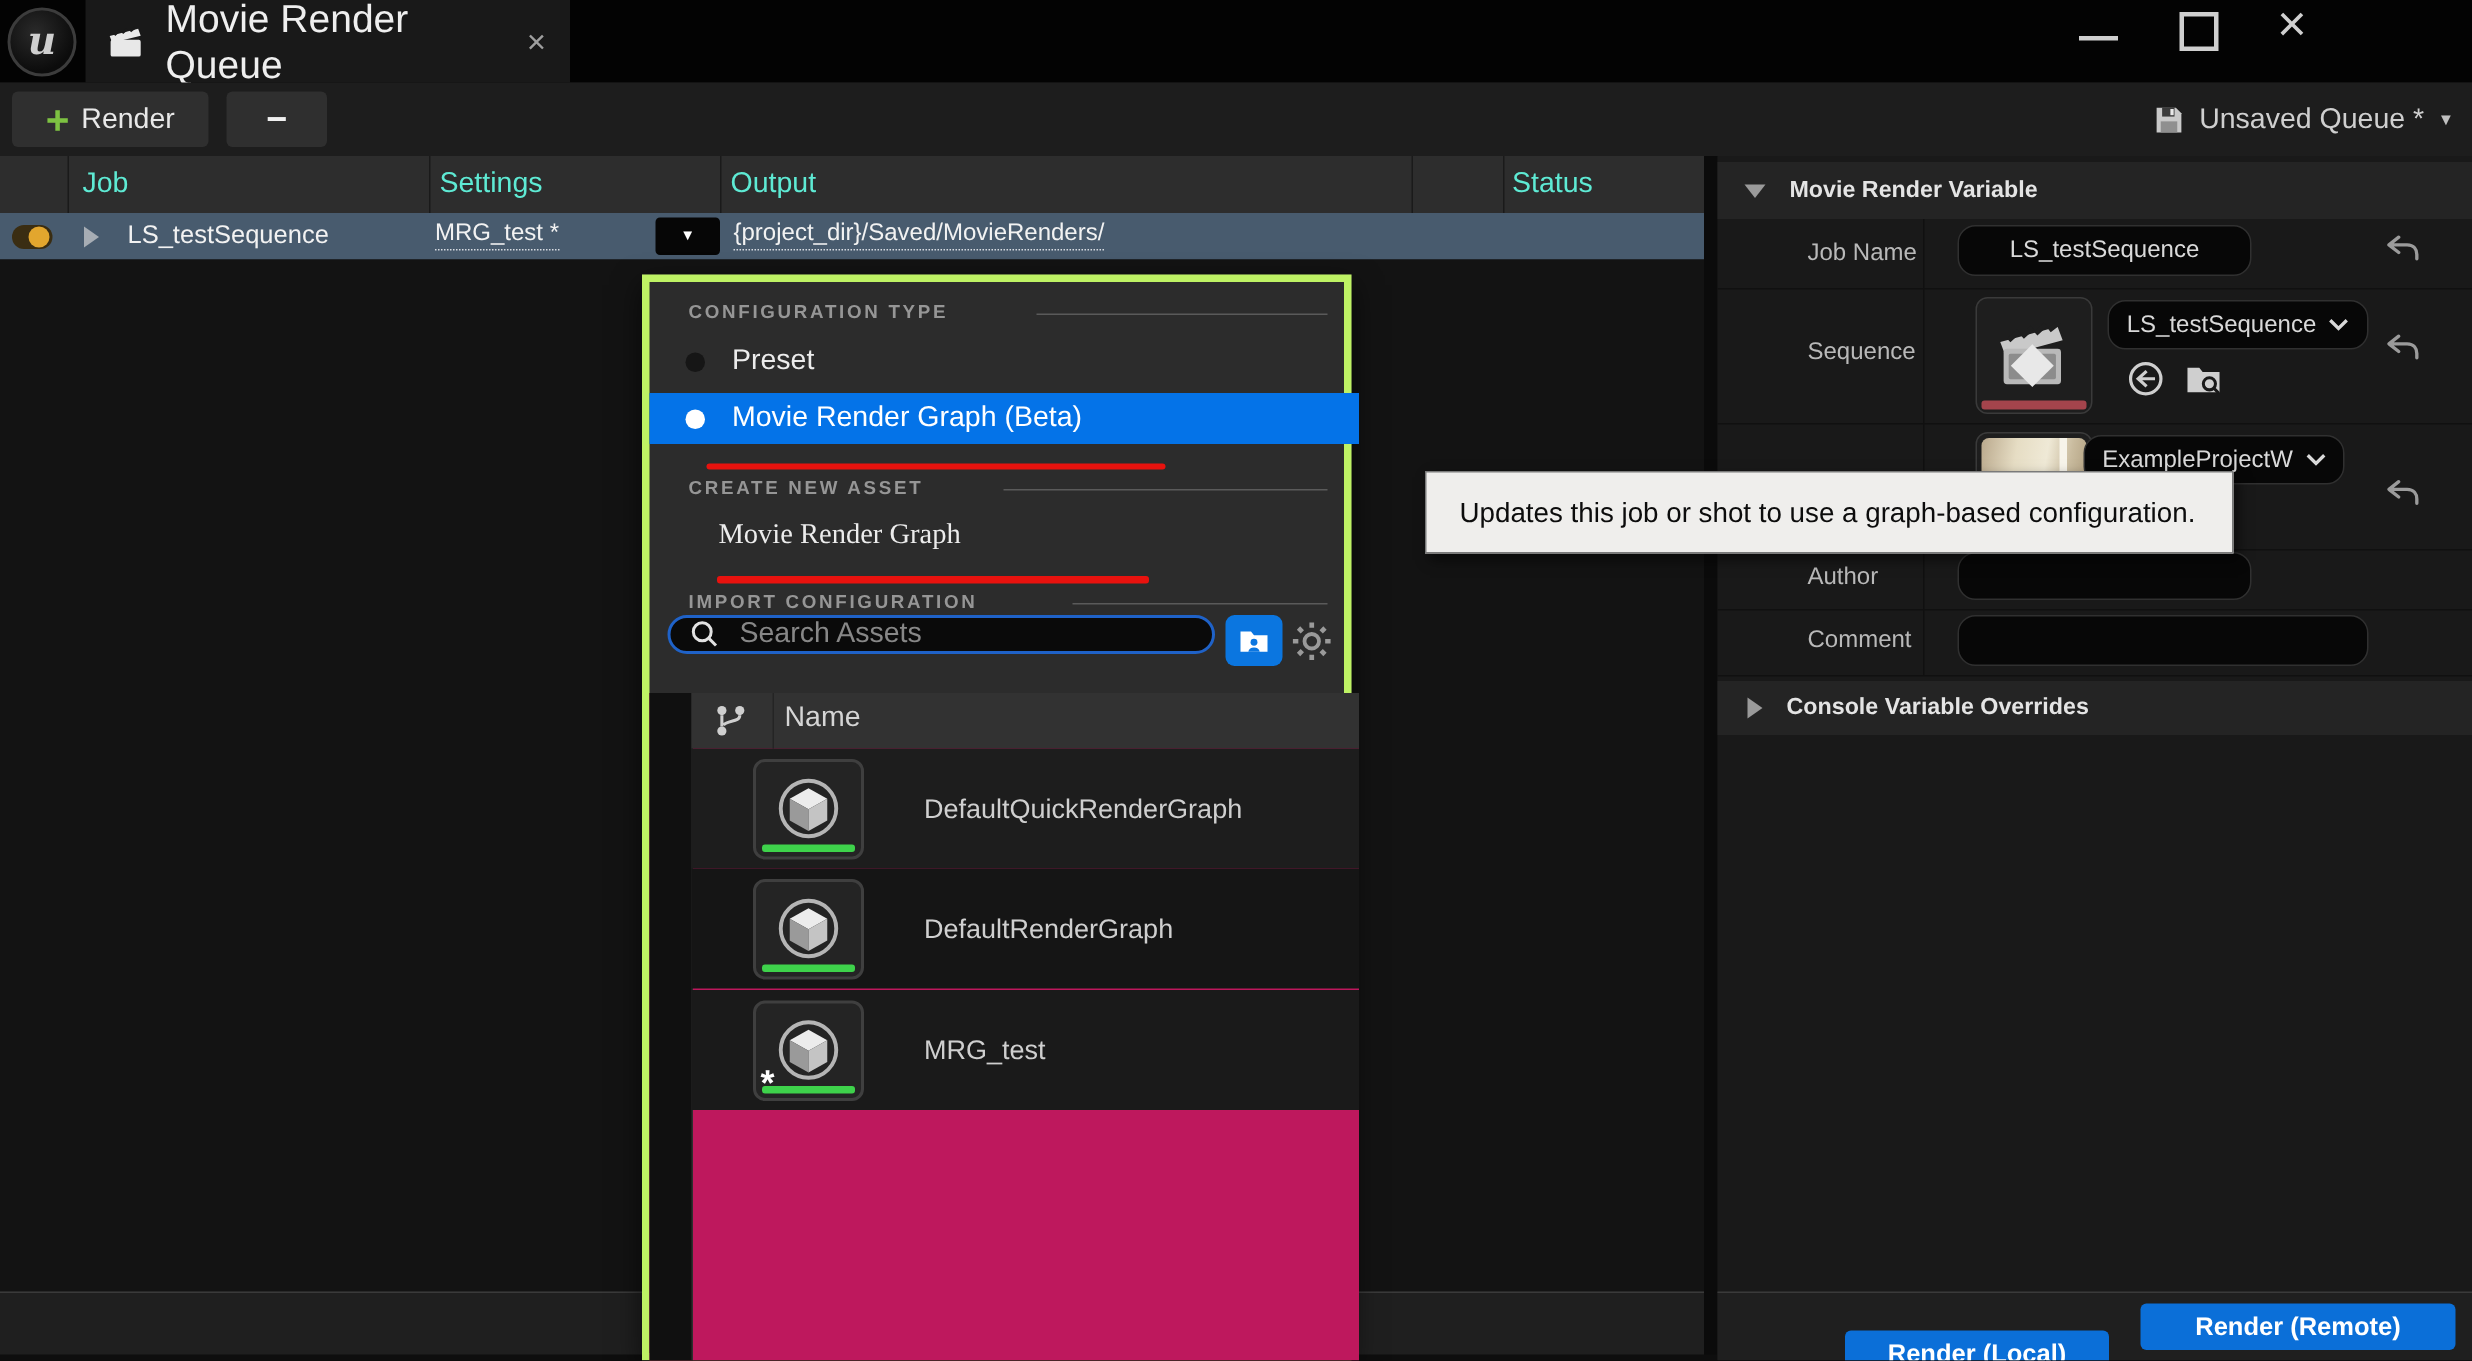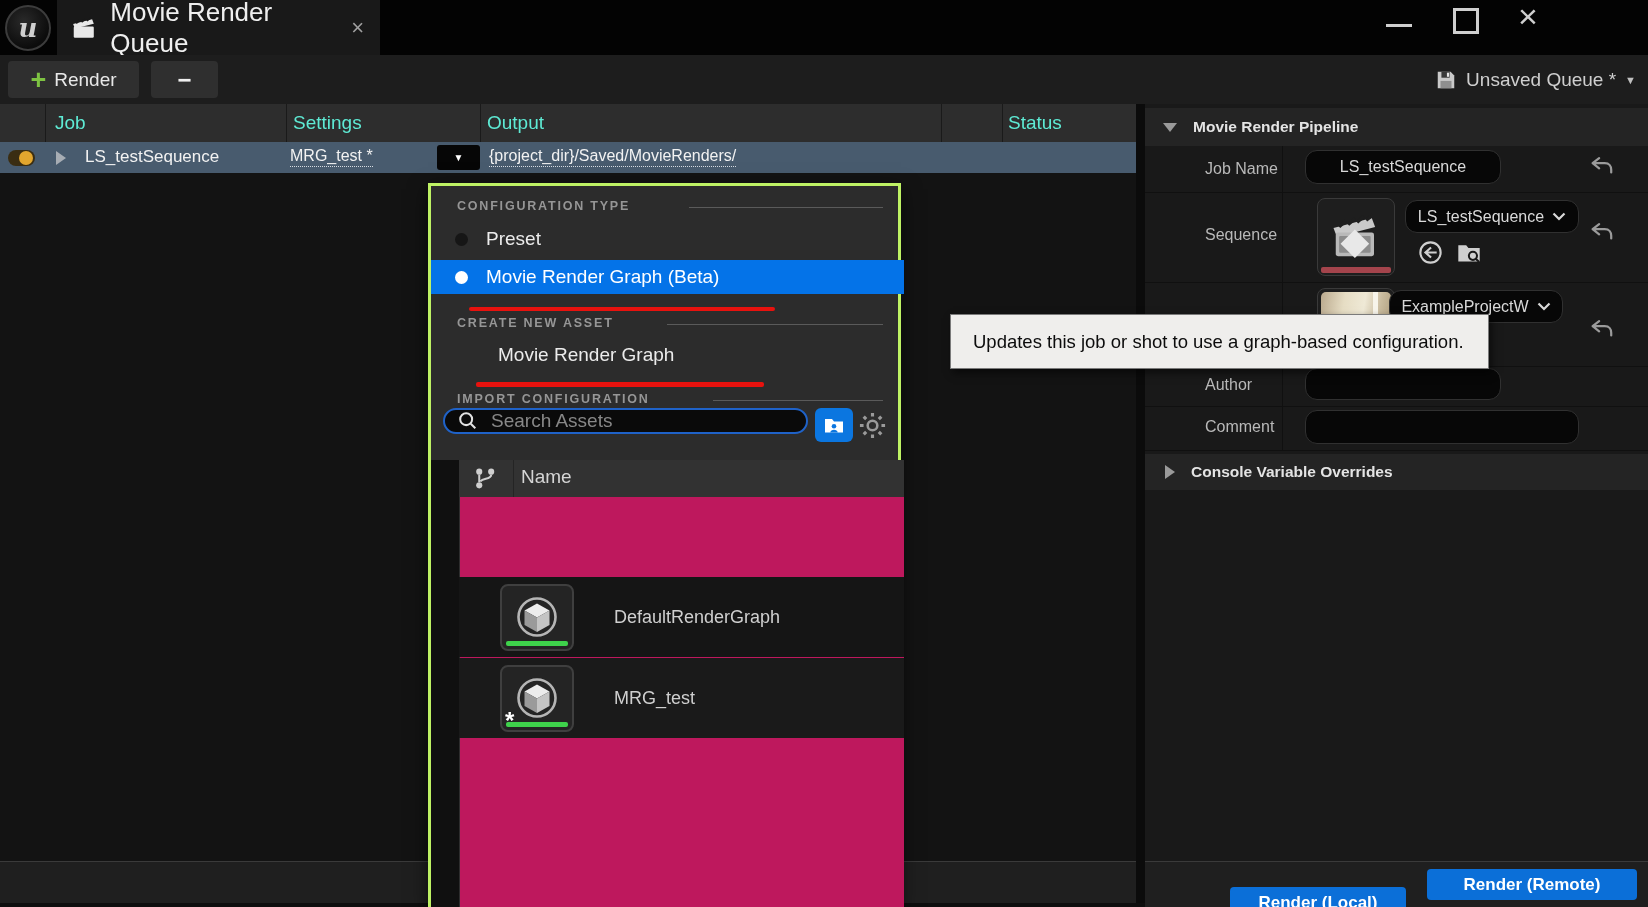--- a/index.html
+++ b/index.html
@@ -34,21 +34,21 @@
   .phead{background:#242424;display:flex;align-items:center;font-weight:bold;font-size:15.5px;color:#e4e4e4;}
   .plabel{color:#b9b9b9;font-size:16px;}
   .field{background:#070707;border:1px solid #303030;border-radius:12px;color:#d9d9d9;
          font-size:16px;font-family:inherit;outline:none;text-align:center;}
   .ddfield{background:#070707;border:1px solid #303030;border-radius:12px;color:#d9d9d9;font-size:16px;
            display:flex;align-items:center;justify-content:center;gap:8px;cursor:pointer;}
   .rowline{position:absolute;left:0;width:503px;height:1px;background:#101010;}
   .bluebtn{background:#0b6fd8;border-radius:4px;color:#fff;font-weight:bold;font-size:17px;
            display:flex;align-items:center;justify-content:center;cursor:pointer;}
   .menu{left:428px;top:183px;width:473px;height:724px;background:#2c2c2c;
-        box-shadow:0 6px 18px rgba(0,0,0,.6);border:3px solid #bef264;box-sizing:border-box;}
+        box-shadow:0 6px 18px rgba(0,0,0,.6);border:5px solid #bef264;box-sizing:border-box;}
   .mhead{position:absolute;left:26px;color:#969696;font-size:12.5px;font-weight:bold;letter-spacing:1.8px;}
   .mhline{position:absolute;height:1px;background:#5a5a5a;}
   .mitem{position:absolute;left:0;width:473px;height:34px;display:flex;align-items:center;
          font-size:19px;color:#ececec;cursor:pointer;}
   .bullet{width:13px;height:13px;border-radius:50%;margin-left:24px;margin-right:18px;flex:0 0 auto;}
   .redline{position:absolute;height:4px;background:#e8120e;border-radius:2px;}
   .searchpill{position:absolute;left:12px;top:222px;width:365px;height:26px;border-radius:18px;
               background:#0a0a0a;border:2px solid #1f62c8;box-sizing:border-box;display:flex;align-items:center;}
   .searchpill input{background:transparent;border:none;outline:none;color:#cfcfcf;font-size:19px;
                     font-family:inherit;width:280px;}
@@ -137,21 +137,21 @@
   </div>
 
   <div class="abs qbody"></div>
   <div class="abs qfooter"></div>
   <div class="abs gap"></div>
   <div class="abs" style="left:0;top:903px;width:1648px;height:4px;background:#0e0e0e;"></div>
 
   <div class="abs panel">
     <div class="abs phead" style="left:0;top:4px;width:503px;height:38px;">
       <div class="tri-d" style="margin-left:18px;margin-right:16px;"></div>
-      <span>Movie Render Pipeline</span>
+      <span>Movie Render Variable</span>
     </div>
 
     <span class="abs plabel" style="left:60px;top:56px;">Job Name</span>
     <input class="abs field" style="left: 160px; top: 46px; width: 190px; height: 30px;" value="LS_testSequence">
     <svg class="reset" style="left:443px;top:49px;" width="26" height="26" viewBox="0 0 28 24">
       <path d="M5 9 L12 3.5 M5 9 L12 14.5 M5 9 H18 C23 9 25 12.5 25 16 V19" stroke="#9b9b9b" stroke-width="2.4" fill="none" stroke-linecap="round"></path>
     </svg>
     <div class="rowline" style="top:88px;"></div>
 
     <span class="abs plabel" style="left:60px;top:122px;">Sequence</span>
@@ -241,21 +241,21 @@
     <div class="mitem" style="top:74px;background:#0473e8;color:#fff;">
       <span class="bullet" style="background:#ffffff;"></span>
       <span>Movie Render Graph (Beta)</span>
     </div>
     <div class="redline" style="left:38px;top:121px;width:306px;"></div>
 
     <span class="mhead" style="top:130px;">CREATE NEW ASSET</span>
     <div class="mhline" style="left:236px;top:138px;width:216px;"></div>
 
     <div class="mitem" style="top:152px;">
-      <span style="margin-left:67px;">Movie Render Graph</span>
+      <span style="margin-left:46px;font-family:Liberation Serif, serif;">Movie Render Graph</span>
     </div>
     <div class="redline" style="left:45px;top:196px;width:288px;height:5px;"></div>
 
     <span class="mhead" style="top:206px;">IMPORT CONFIGURATION</span>
     <div class="mhline" style="left:282px;top:214px;width:170px;"></div>
 
     <div class="searchpill">
       <svg width="22" height="22" viewBox="0 0 24 24" style="margin:0 10px 0 12px;">
         <circle cx="10" cy="10" r="6.5" stroke="#e2e2e2" stroke-width="2.2" fill="none"></circle>
         <path d="M15 15 L20 20" stroke="#e2e2e2" stroke-width="2.2"></path>
@@ -283,20 +283,32 @@
         <svg width="25" height="25" viewBox="0 0 22 22" style="position:absolute;left:14px;top:6px;">
           <circle cx="5.5" cy="5" r="2.7" fill="#cfcfcf"></circle>
           <circle cx="16" cy="5" r="2.7" fill="#cfcfcf"></circle>
           <circle cx="5.5" cy="17" r="2.7" fill="#cfcfcf"></circle>
           <path d="M5.5 7.7 V14.3 M16 7.7 C16 12 9 10.5 6.5 13.5" stroke="#cfcfcf" stroke-width="1.8" fill="none"></path>
         </svg>
         <div style="position:absolute;left:54px;top:0;width:1px;height:37px;background:#242424;"></div>
         <span style="position:absolute;left:62px;top:6px;">Name</span>
       </div>
 
+      <div class="arow" style="top:37px;background:#1d1d1d;">
+        <div class="thumb">
+          <svg width="48" height="48" viewBox="0 0 48 48">
+            <circle cx="24" cy="24" r="18.5" fill="none" stroke="#b5b5b5" stroke-width="2.6"></circle>
+            <polygon points="24,10.5 36.5,17.5 24,24.5 11.5,17.5" fill="#ececec"></polygon>
+            <polygon points="11.5,17.5 24,24.5 24,39 11.5,32" fill="#9a9a9a"></polygon>
+            <polygon points="36.5,17.5 24,24.5 24,39 36.5,32" fill="#c4c4c4"></polygon>
+          </svg>
+          <div class="greenbar"></div>
+        </div>
+        <span class="aname">DefaultQuickRenderGraph</span>
+      </div>
 
       <div class="arow" style="top:117px;background:#151515;">
         <div class="thumb">
           <svg width="48" height="48" viewBox="0 0 48 48">
             <circle cx="24" cy="24" r="18.5" fill="none" stroke="#b5b5b5" stroke-width="2.6"></circle>
             <polygon points="24,10.5 36.5,17.5 24,24.5 11.5,17.5" fill="#ececec"></polygon>
             <polygon points="11.5,17.5 24,24.5 24,39 11.5,32" fill="#9a9a9a"></polygon>
             <polygon points="36.5,17.5 24,24.5 24,39 36.5,32" fill="#c4c4c4"></polygon>
           </svg>
           <div class="greenbar"></div>

